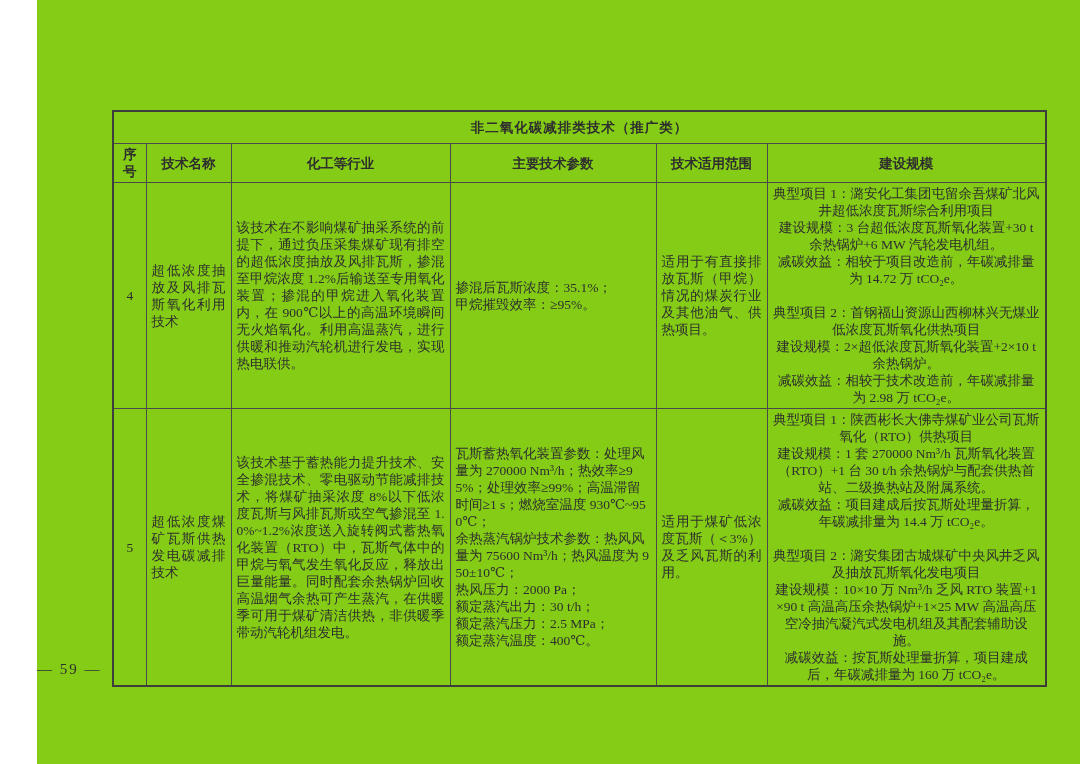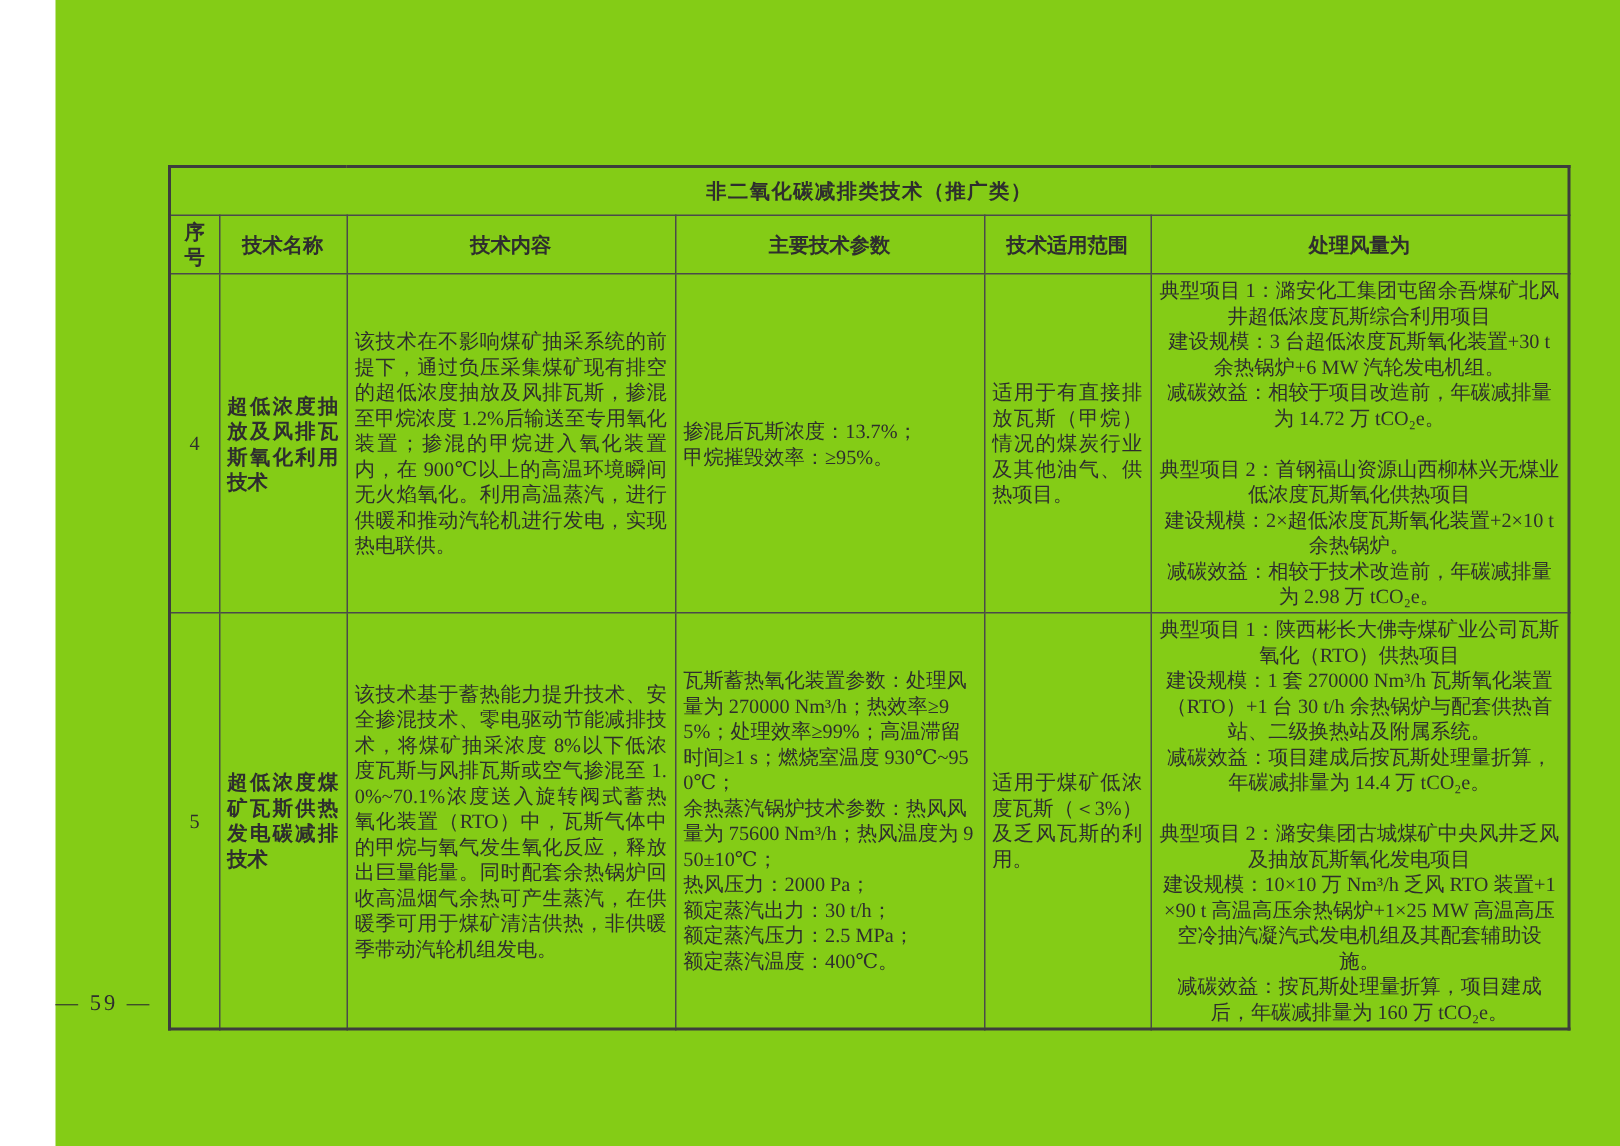--- a/index.html
+++ b/index.html
@@ -53,21 +53,20 @@
     font-size: 14px;
     height: 25px;
   }
   tr.r4 { height: 223px; }
   tr.r5 { height: 257px; }
   td.c-index { text-align: center; }
   td.c-name {
     text-align: justify;
     text-justify: inter-character;
     padding: 2px 4px;
-    font-weight: bold;
   }
   td.c-content {
     text-align: justify;
     text-justify: inter-character;
     padding: 2px 6px;
   }
   td.c-params {
     text-align: left;
     white-space: pre-line;
     padding: 2px 5px;
@@ -110,46 +109,46 @@
     </colgroup>
 
     <tbody>
         <tr>
       <td class="title-cell" colspan="6">非二氧化碳减排类技术（推广类）</td>
     </tr>
 
     <tr>
       <td class="head-cell">序号</td>
       <td class="head-cell">技术名称</td>
-      <td class="head-cell">技术内容</td>
+      <td class="head-cell">化工等行业</td>
       <td class="head-cell">主要技术参数</td>
       <td class="head-cell">技术适用范围</td>
-      <td class="head-cell">处理风量为</td>
+      <td class="head-cell">建设规模</td>
     </tr>
 
     <tr class="r4">
       <td class="c-index">4</td>
       <td class="c-name">超低浓度抽放及风排瓦斯氧化利用技术</td>
       <td class="c-content">该技术在不影响煤矿抽采系统的前提下，通过负压采集煤矿现有排空的超低浓度抽放及风排瓦斯，掺混至甲烷浓度 1.2%后输送至专用氧化装置；掺混的甲烷进入氧化装置内，在 900℃以上的高温环境瞬间无火焰氧化。利用高温蒸汽，进行供暖和推动汽轮机进行发电，实现热电联供。</td>
-      <td class="c-params">掺混后瓦斯浓度：13.7%；
+      <td class="c-params">掺混后瓦斯浓度：35.1%；
 甲烷摧毁效率：≥95%。</td>
       <td class="c-scope">适用于有直接排放瓦斯（甲烷）情况的煤炭行业及其他油气、供热项目。</td>
       <td class="c-projects">典型项目 1：潞安化工集团屯留余吾煤矿北风井超低浓度瓦斯综合利用项目
 建设规模：3 台超低浓度瓦斯氧化装置+30 t 余热锅炉+6 MW 汽轮发电机组。
 减碳效益：相较于项目改造前，年碳减排量为 14.72 万 tCO₂e。
 
 典型项目 2：首钢福山资源山西柳林兴无煤业低浓度瓦斯氧化供热项目
 建设规模：2×超低浓度瓦斯氧化装置+2×10 t 余热锅炉。
 减碳效益：相较于技术改造前，年碳减排量为 2.98 万 tCO₂e。</td>
     </tr>
 
     <tr class="r5">
       <td class="c-index">5</td>
       <td class="c-name">超低浓度煤矿瓦斯供热发电碳减排技术</td>
-      <td class="c-content">该技术基于蓄热能力提升技术、安全掺混技术、零电驱动节能减排技术，将煤矿抽采浓度 8%以下低浓度瓦斯与风排瓦斯或空气掺混至 1.0%~70.1%浓度送入旋转阀式蓄热氧化装置（RTO）中，瓦斯气体中的甲烷与氧气发生氧化反应，释放出巨量能量。同时配套余热锅炉回收高温烟气余热可产生蒸汽，在供暖季可用于煤矿清洁供热，非供暖季带动汽轮机组发电。</td>
+      <td class="c-content">该技术基于蓄热能力提升技术、安全掺混技术、零电驱动节能减排技术，将煤矿抽采浓度 8%以下低浓度瓦斯与风排瓦斯或空气掺混至 1.0%~1.2%浓度送入旋转阀式蓄热氧化装置（RTO）中，瓦斯气体中的甲烷与氧气发生氧化反应，释放出巨量能量。同时配套余热锅炉回收高温烟气余热可产生蒸汽，在供暖季可用于煤矿清洁供热，非供暖季带动汽轮机组发电。</td>
       <td class="c-params">瓦斯蓄热氧化装置参数：处理风量为 270000 Nm³/h；热效率≥95%；处理效率≥99%；高温滞留时间≥1 s；燃烧室温度 930℃~950℃；
 余热蒸汽锅炉技术参数：热风风量为 75600 Nm³/h；热风温度为 950±10℃；
 热风压力：2000 Pa；
 额定蒸汽出力：30 t/h；
 额定蒸汽压力：2.5 MPa；
 额定蒸汽温度：400℃。</td>
       <td class="c-scope">适用于煤矿低浓度瓦斯（＜3%）及乏风瓦斯的利用。</td>
       <td class="c-projects">典型项目 1：陕西彬长大佛寺煤矿业公司瓦斯氧化（RTO）供热项目
 建设规模：1 套 270000 Nm³/h 瓦斯氧化装置（RTO）+1 台 30 t/h 余热锅炉与配套供热首站、二级换热站及附属系统。
 减碳效益：项目建成后按瓦斯处理量折算，年碳减排量为 14.4 万 tCO₂e。

